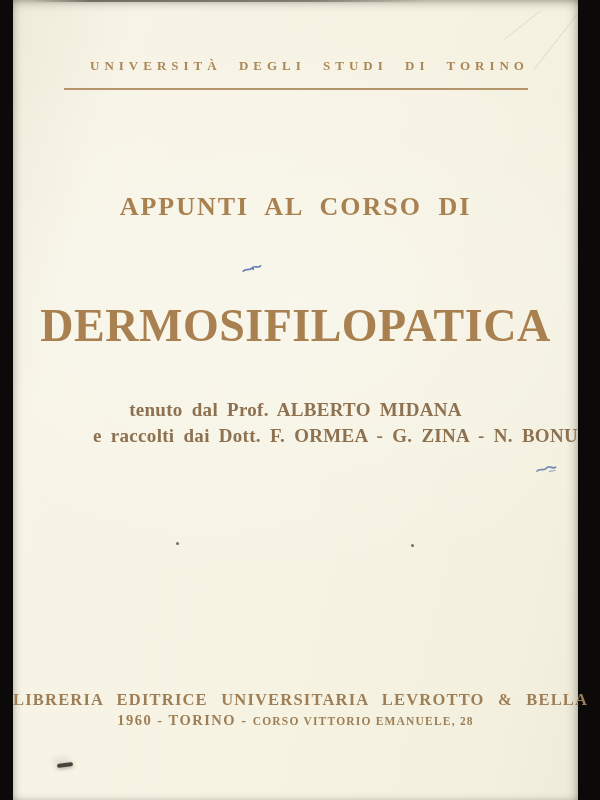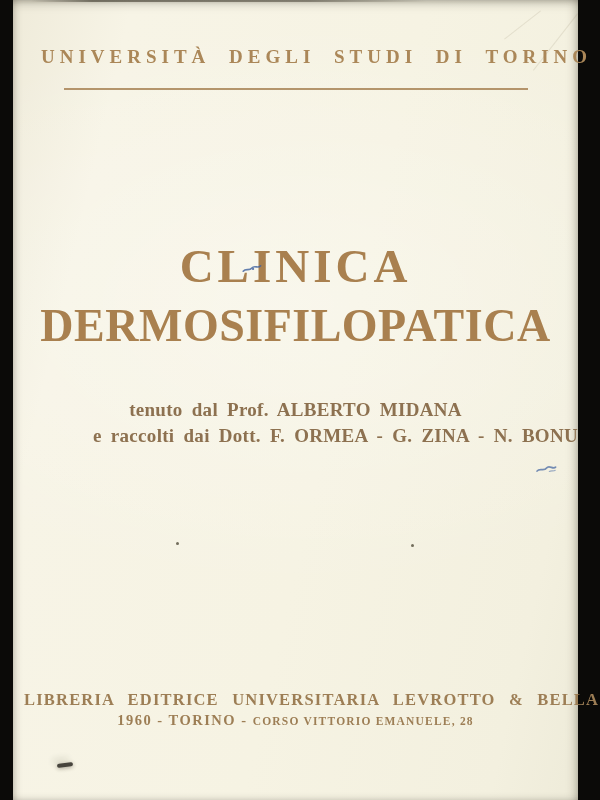--- a/index.html
+++ b/index.html
@@ -22,21 +22,21 @@
   .top-edge{
     position:absolute;top:0;left:18px;right:40px;height:2px;
     background:linear-gradient(to right, rgba(50,45,32,0) 0%, rgba(50,45,32,.55) 12%, rgba(50,45,32,.45) 55%, rgba(50,45,32,0) 78%);
   }
   .crease{position:absolute;background:rgba(150,140,110,.18);}
   .crease.c1{top:6px;right:22px;width:1px;height:72px;transform:rotate(38deg);}
   .crease.c2{top:2px;right:55px;width:1px;height:46px;transform:rotate(52deg);}
 
   .txt{position:absolute;left:0;right:0;text-align:center;white-space:nowrap;}
   .institution{
-    top:46px;font-size:19px;font-weight:600;
+    top:58px;font-size:13px;font-weight:600;
     letter-spacing:5px;word-spacing:9px;color:var(--header-tan,#ab8758);padding-left:28px;
   }
   .rule{
     position:absolute;top:88px;left:50%;transform:translateX(-50%);
     width:464px;height:1.5px;background:rgba(168,132,86,.85);
   }
   .series{
     top:192px;font-size:26px;font-weight:700;
     letter-spacing:2px;word-spacing:8px;color:var(--title-brown,#a9804f);
   }
@@ -45,21 +45,21 @@
     letter-spacing:4px;color:var(--title-brown,#a9804f);
   }
   .title2{
     top:299px;font-size:46px;font-weight:700;
     letter-spacing:.5px;color:var(--title-brown,#a9804f);
   }
   .author1{top:399px;font-size:19px;font-weight:700;letter-spacing:.3px;word-spacing:4px;color:var(--text-brown,#8d7150);}
   .author2{top:425px;font-size:19px;font-weight:700;letter-spacing:.3px;word-spacing:4px;color:var(--text-brown,#8d7150);text-align:right;}
   .publisher{
     top:690px;font-size:16.5px;font-weight:700;
-    letter-spacing:1.2px;word-spacing:8px;color:var(--imprint-brown,#9d7e55);padding-left:11px;
+    letter-spacing:1.2px;word-spacing:8px;color:var(--imprint-brown,#9d7e55);
   }
   .imprint{
     top:712px;font-size:14.5px;font-weight:700;
     letter-spacing:1.5px;color:var(--imprint-brown,#9d7e55);
   }
   .imprint .addr{font-size:11.5px;letter-spacing:1.2px;margin-top:12px;}
 
   .ink{position:absolute;}
   .ink.on-title{left:228px;top:263px;transform:rotate(-8deg);opacity:.8;}
   .ink.margin-right{left:522px;top:463px;transform:rotate(-12deg);opacity:.7;}
@@ -79,22 +79,22 @@
 <div class="photo">
   <div class="cover">
 
     <div class="top-edge"></div>
     <div class="crease c1"></div>
     <div class="crease c2"></div>
 
     <div class="txt institution">UNIVERSITÀ DEGLI STUDI DI TORINO</div>
     <div class="rule"></div>
 
+    <div class="txt series">APPUNTI AL CORSO DI</div>
 
-    <div class="txt title1">CLINICA</div>
     <div class="txt title2">DERMOSIFILOPATICA</div>
 
     <div class="txt author1">tenuto dal Prof. ALBERTO MIDANA</div>
     <div class="txt author2">e raccolti dai Dott. F. ORMEA - G. ZINA - N. BONU</div>
 
     <div class="txt publisher">LIBRERIA EDITRICE UNIVERSITARIA LEVROTTO &amp; BELLA</div>
     <div class="txt imprint">
       <span>1960 - TORINO -</span>
       <span class="addr">CORSO VITTORIO EMANUELE, 28</span>
     </div>

